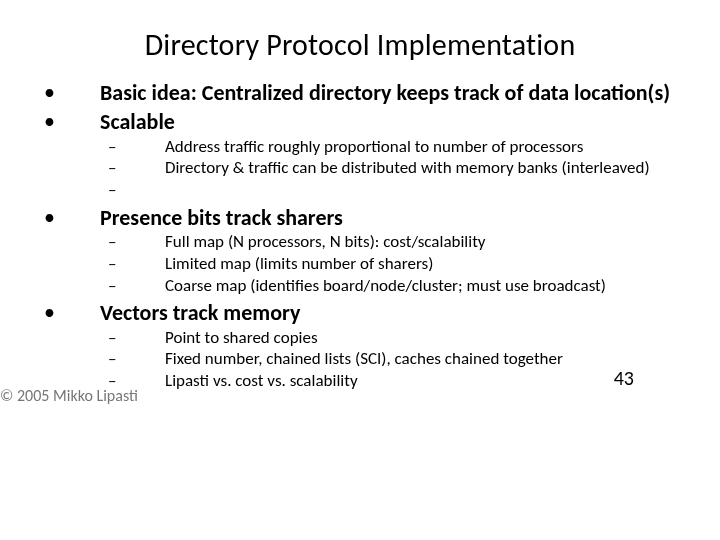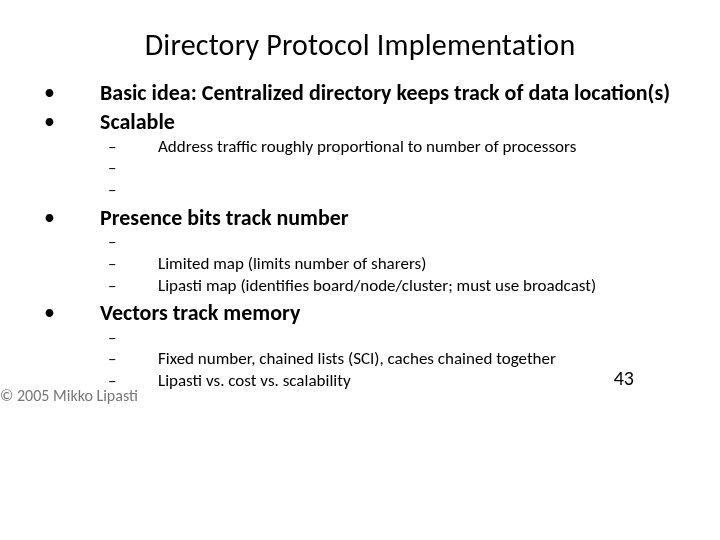--- a/index.html
+++ b/index.html
@@ -57,21 +57,21 @@
     margin-bottom: 1px;
   }
   .lvl2 .bullet {
     width: 52px;
     flex: 0 0 52px;
     text-align: left;
     padding-left: 2px;
     margin-left: 68px;
     box-sizing: border-box;
   }
-  .lvl2 .text { flex: 1; }
+  .lvl2 .text { flex: 1; margin-left: 7px; }
   .group { margin-bottom: 4px; }
   .footer {
     position: absolute;
     bottom: 28px;
     left: 0;
     width: 100%;
   }
   .copyright {
     position: absolute;
     left: 0;
@@ -108,51 +108,54 @@
       <div class="lvl1">
         <div class="bullet">•</div>
         <div class="text">Scalable</div>
       </div>
       <div class="lvl2">
         <div class="bullet">–</div>
         <div class="text">Address traffic roughly proportional to number of processors</div>
       </div>
       <div class="lvl2">
         <div class="bullet">–</div>
+        <div class="text">Directory &amp; traffic can be distributed with memory banks (interleaved)</div>
       </div>
       <div class="lvl2">
         <div class="bullet">–</div>
       </div>
     </div>
 
     <div class="group">
       <div class="lvl1">
         <div class="bullet">•</div>
-        <div class="text">Presence bits track number</div>
+        <div class="text">Presence bits track sharers</div>
       </div>
       <div class="lvl2">
         <div class="bullet">–</div>
+        <div class="text">Full map (N processors, N bits): cost/scalability</div>
       </div>
       <div class="lvl2">
         <div class="bullet">–</div>
         <div class="text">Limited map (limits number of sharers)</div>
       </div>
       <div class="lvl2">
         <div class="bullet">–</div>
-        <div class="text">Lipasti map (identifies board/node/cluster; must use broadcast)</div>
+        <div class="text">Coarse map (identifies board/node/cluster; must use broadcast)</div>
       </div>
     </div>
 
     <div class="group">
       <div class="lvl1">
         <div class="bullet">•</div>
         <div class="text">Vectors track memory</div>
       </div>
       <div class="lvl2">
         <div class="bullet">–</div>
+        <div class="text">Point to shared copies</div>
       </div>
       <div class="lvl2">
         <div class="bullet">–</div>
         <div class="text">Fixed number, chained lists (SCI), caches chained together</div>
       </div>
       <div class="lvl2">
         <div class="bullet">–</div>
         <div class="text">Lipasti vs. cost vs. scalability</div>
       </div>
     </div>

